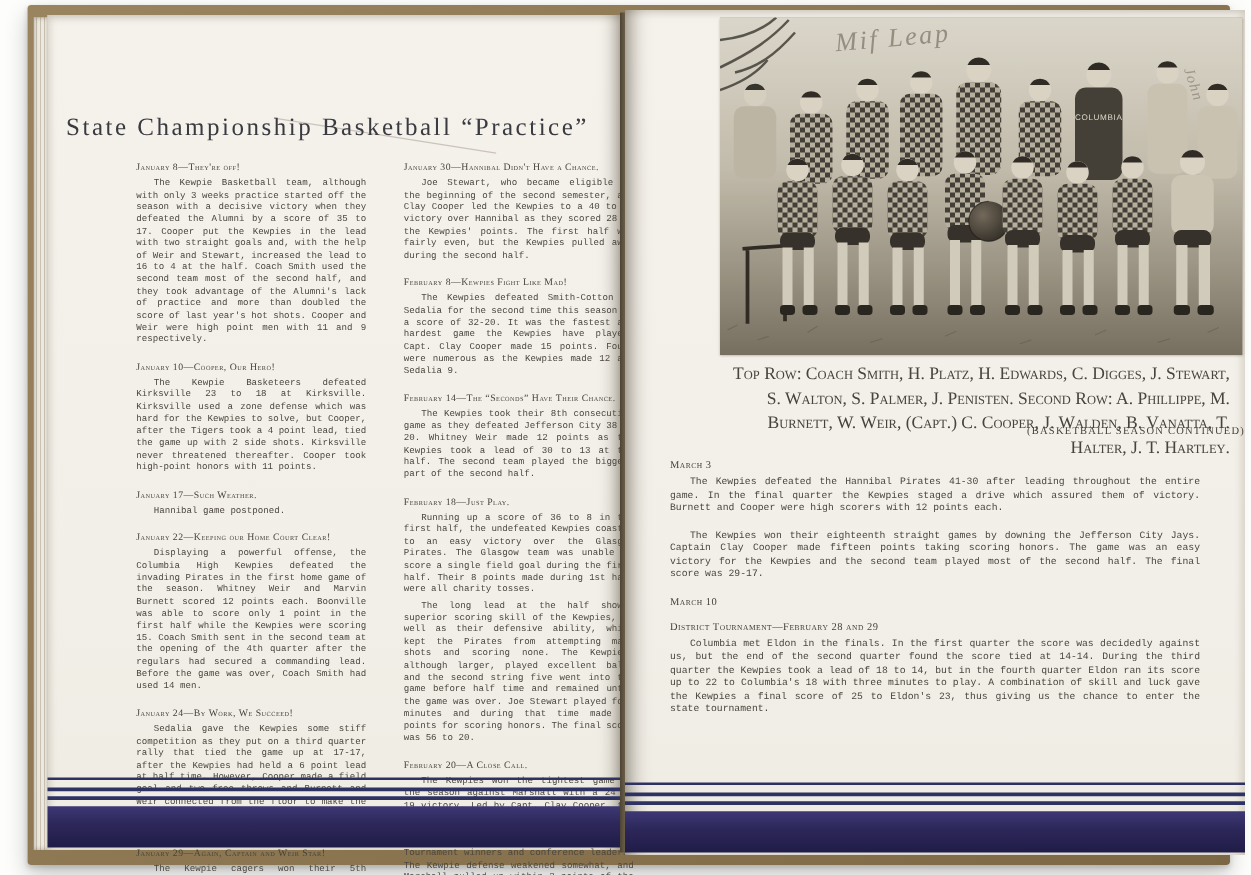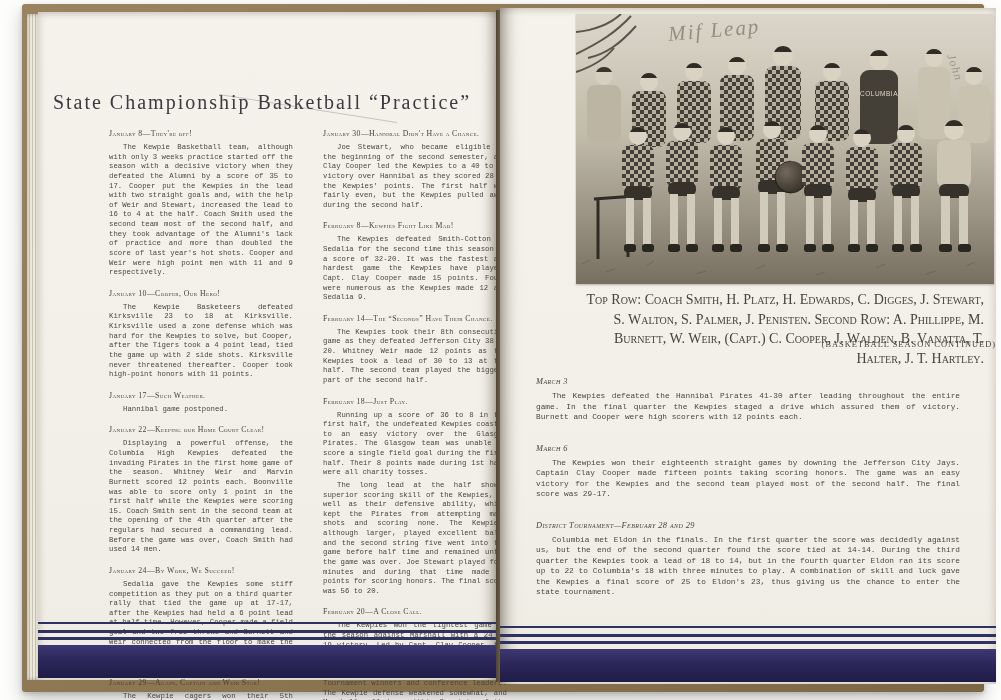--- a/index.html
+++ b/index.html
@@ -80,21 +80,21 @@
     font-variant:small-caps;font-size:14px;line-height:1.4;color:#47443c;
     text-align:right;
   }
   .continued-heading{
     position:absolute;left:0;right:0;top:332px;text-align:right;
     font-size:8.4px;letter-spacing:1px;color:#45423a;
   }
   .rp-entries{
     position:absolute;left:36px;top:348px;width:424px;
   }
-  .rp-entries .entry-heading{font-size:8.4px;margin:21px 0 5px 0;font-style:italic;}
+  .rp-entries .entry-heading{font-size:8.4px;margin:11px 0 5px 0;}
   .rp-entries .body-text{font-size:7.8px;line-height:1.35;text-indent:16px;}
   
   .stripe{position:absolute;left:0;right:0;background:#2e3263;}
   .stripe-a{bottom:56px;height:2px;}
   .stripe-b{bottom:47px;height:3px;}
   .stripe-c{bottom:40px;height:3px;}
   .stripe-band{
     bottom:2px;height:33px;
     background:linear-gradient(180deg,#3d3874 0%,#2c2758 45%,#201c48 100%);
   }
@@ -357,24 +357,24 @@
     <div class="photo-caption">Top Row: Coach Smith, H. Platz, H. Edwards, C. Digges, J. Stewart, S. Walton, S. Palmer, J. Penisten.   Second Row: A. Phillippe, M. Burnett, W. Weir, (Capt.) C. Cooper, J. Walden, B. Vanatta, T. Halter, J. T. Hartley.</div>
 
     <div class="continued-heading">(BASKETBALL SEASON CONTINUED)</div>
 
     <div class="rp-entries">
       <div class="entry">
         <div class="entry-heading">March 3</div>
         <p class="body-text">The Kewpies defeated the Hannibal Pirates 41-30 after leading throughout the entire game.  In the final quarter the Kewpies staged a drive which assured them of victory.  Burnett and Cooper were high scorers with 12 points each.</p>
       </div>
       <div class="entry">
-        <div class="entry-heading">March 6</div>
         <p class="body-text">The Kewpies won their eighteenth straight games by downing the Jefferson City Jays.  Captain Clay Cooper made fifteen points taking scoring honors.   The game was an easy victory for the Kewpies and the second team played most of the second half.   The final score was 29-17.</p>
       </div>
       <div class="entry">
+        <div class="entry-heading">March 10</div>
       </div>
       <div class="entry">
         <div class="entry-heading">District Tournament—February 28 and 29</div>
         <p class="body-text">Columbia met Eldon in the finals.  In the first quarter the score was decidedly against us, but the end of the second quarter found the score tied at 14-14.  During the third quarter the Kewpies took a lead of 18 to 14, but in the fourth quarter Eldon ran its score up to 22 to Columbia's 18 with three minutes to play.  A combination of skill and luck gave the Kewpies a final score of 25 to Eldon's 23, thus giving us the chance to enter the state tournament.</p>
       </div>
     </div>
 
     <div class="stripe stripe-a"></div>
     <div class="stripe stripe-b"></div>
     <div class="stripe stripe-c"></div>

